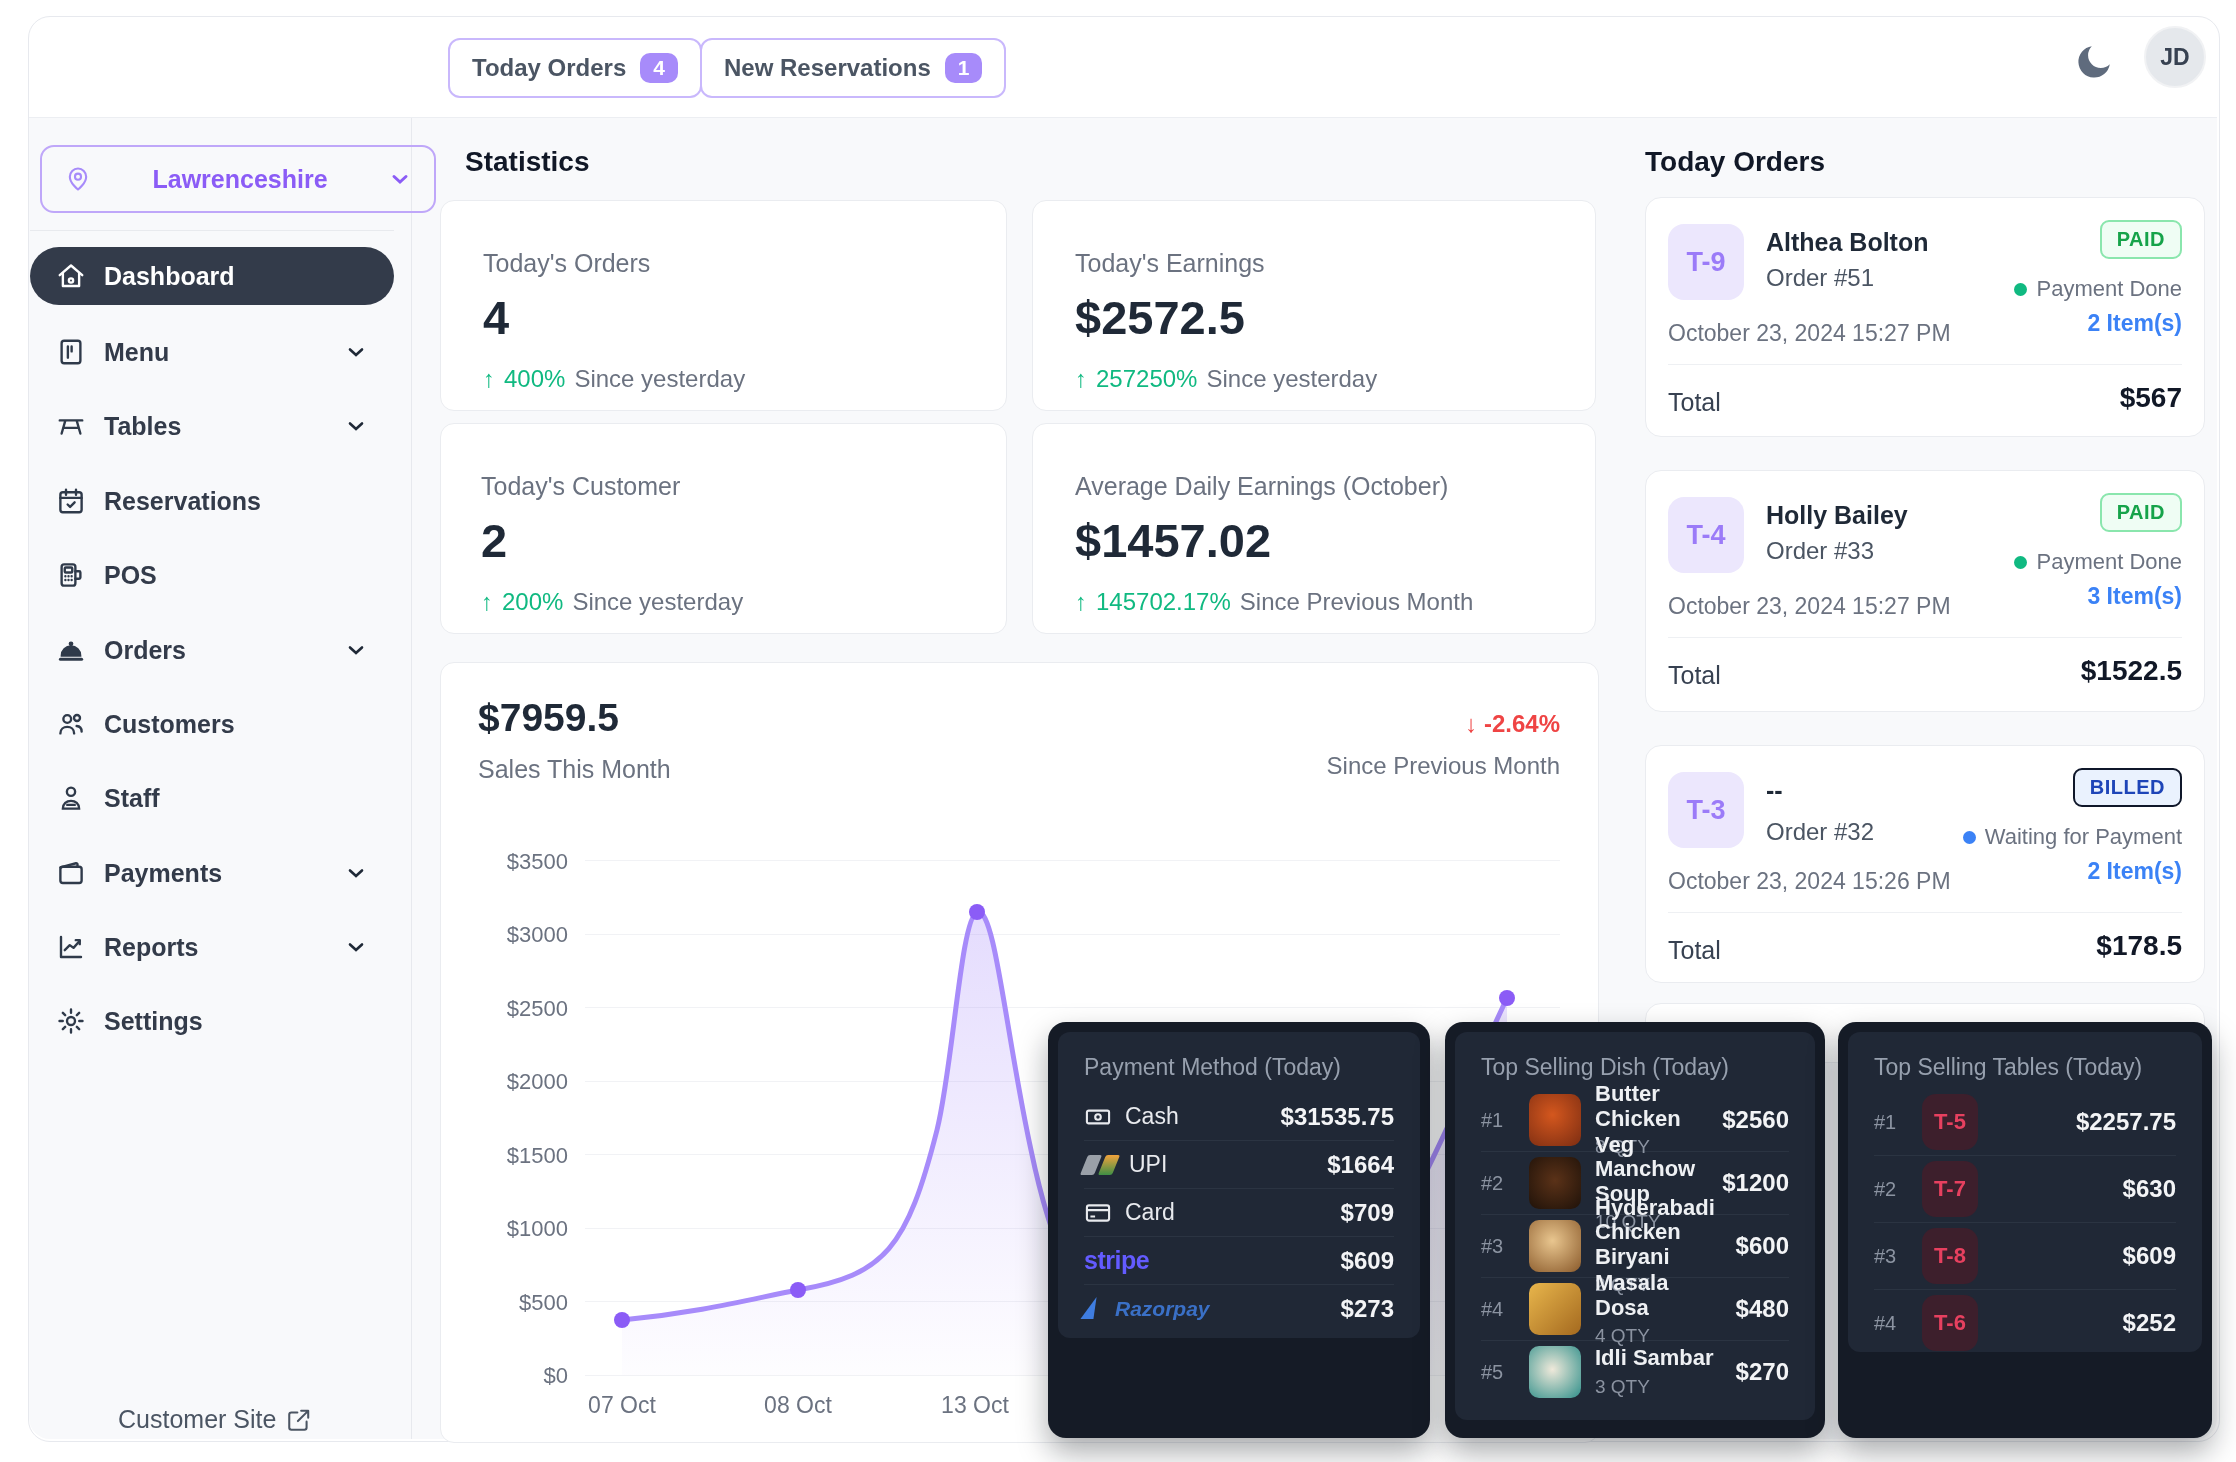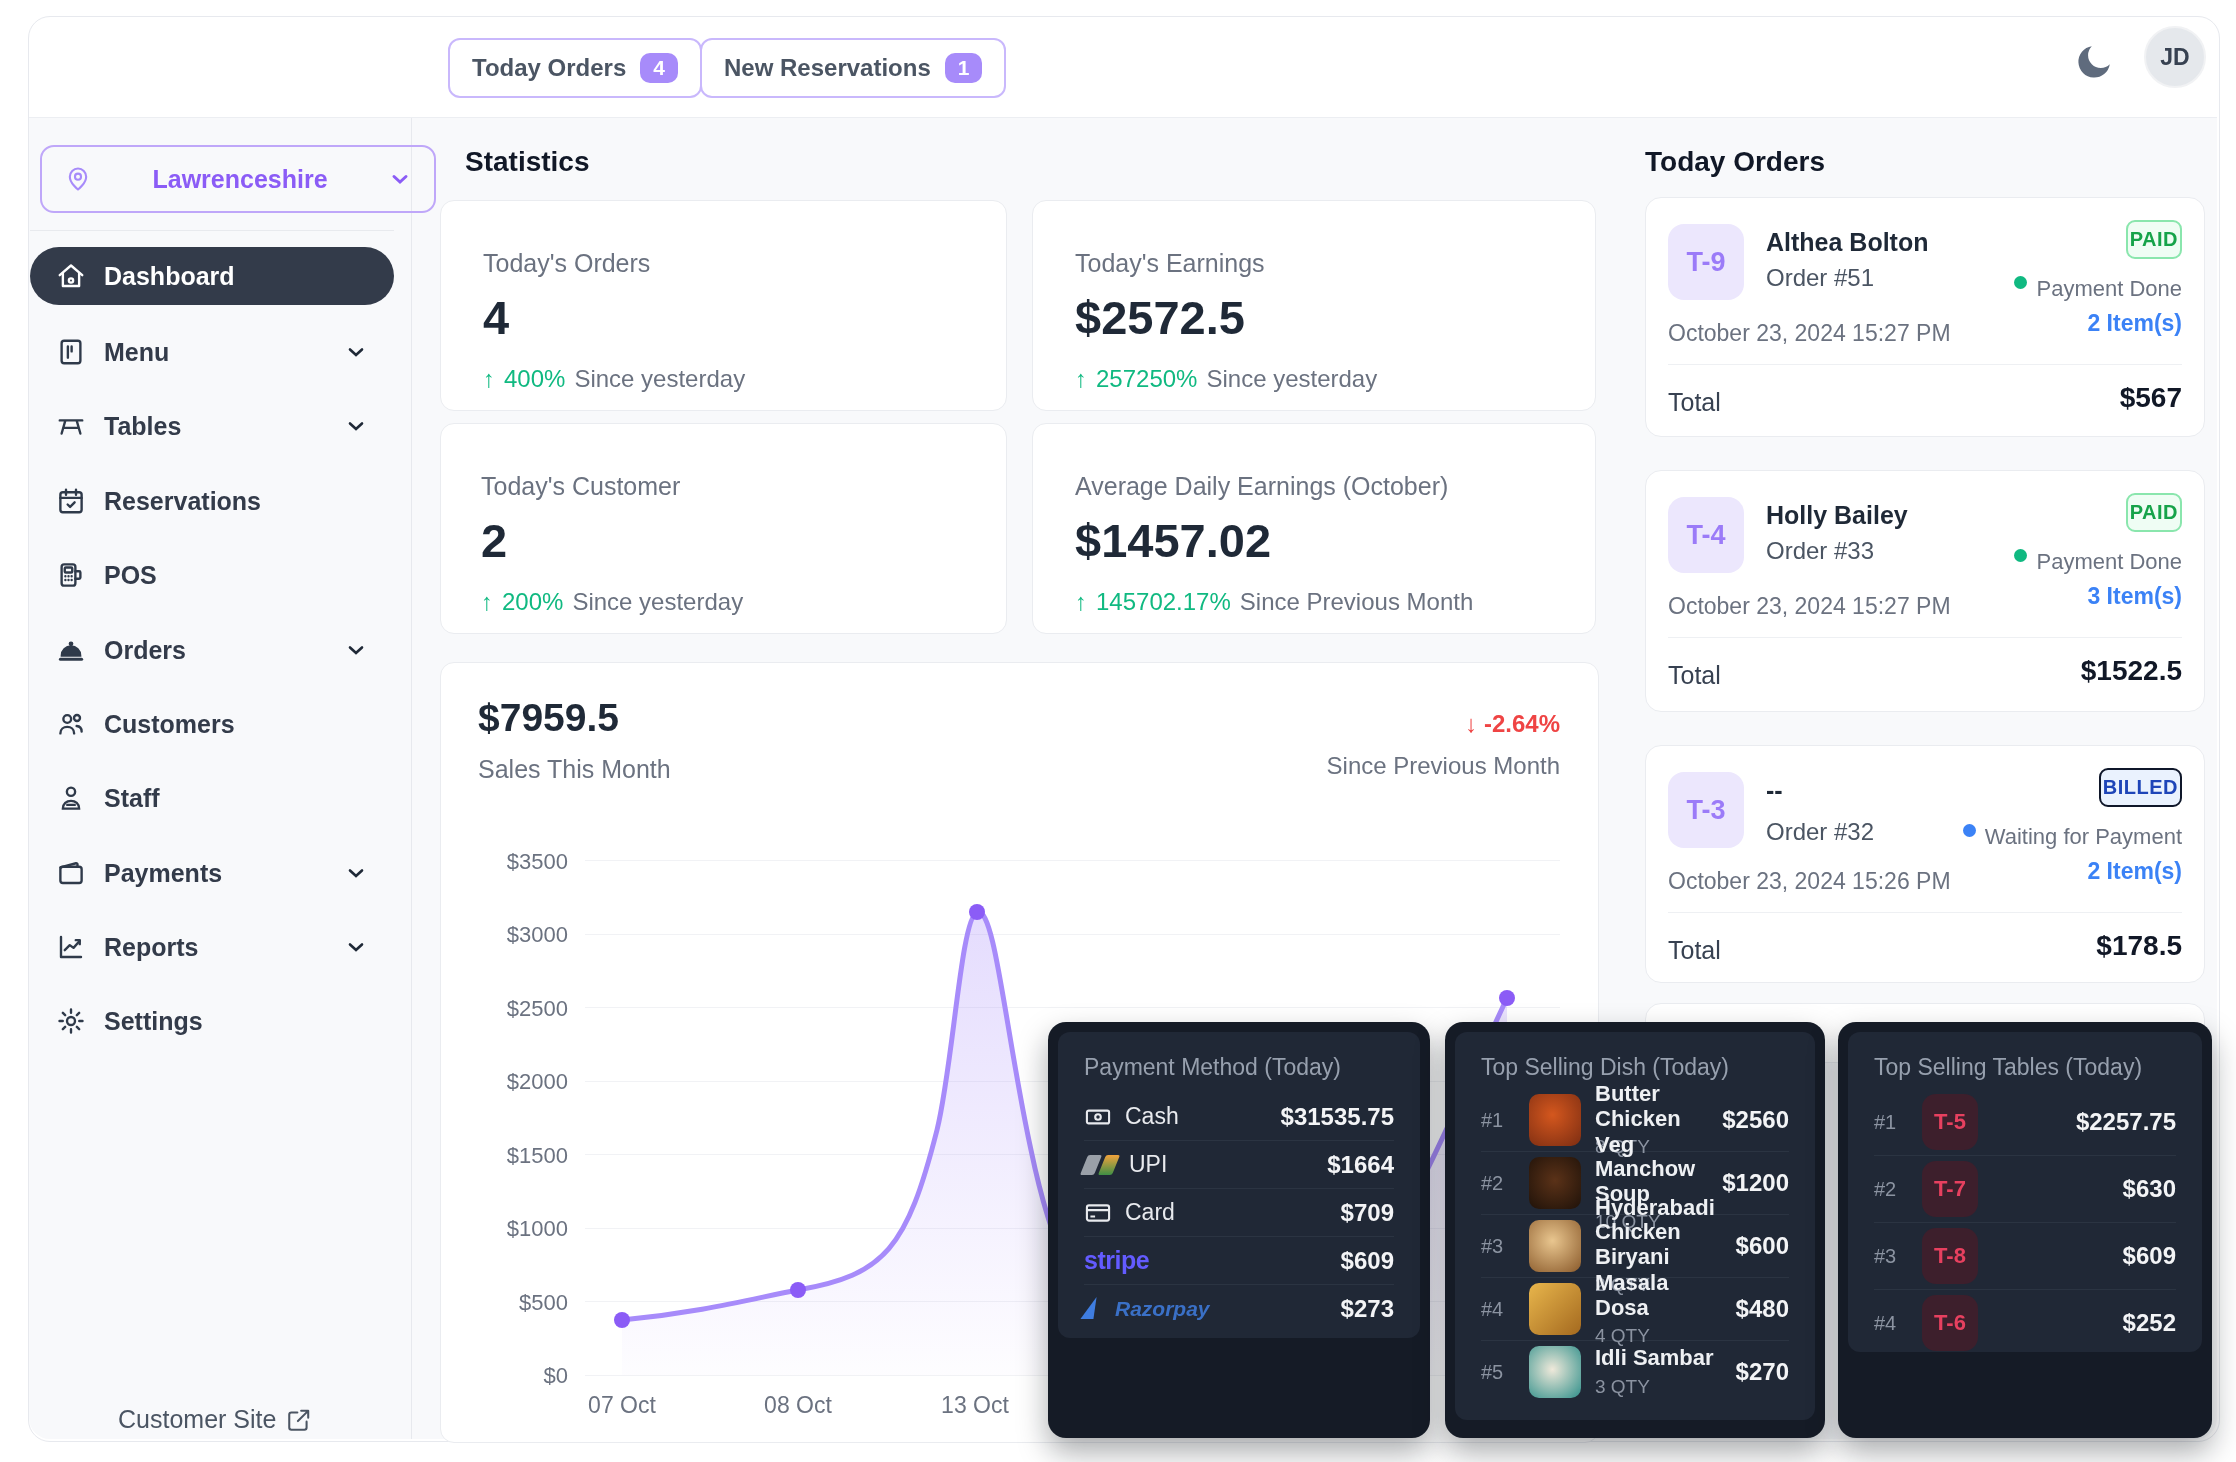--- a/index.html
+++ b/index.html
@@ -43,24 +43,24 @@
   .grid-line{height:1px;background:#f1f2f5;}
   .ytick{width:130px;text-align:right;font-size:22px;color:#6b7280;}
   .xtick{width:120px;text-align:center;font-size:23px;color:#6b7280;}
 
   
   .order-card{left:1645px;width:560px;background:#fff;border:1px solid #eaecf0;border-radius:16px;box-sizing:border-box;cursor:pointer;}
   .tchip{position:absolute;left:22px;top:26px;width:76px;height:76px;border-radius:16px;background:#ece7fd;
     display:flex;align-items:center;justify-content:center;color:#9b7bf8;font-weight:700;font-size:27px;}
   .o-name{position:absolute;left:120px;top:30px;font-size:25px;font-weight:700;color:#1f2937;}
   .o-num{position:absolute;left:120px;top:66px;font-size:24px;color:#4b5563;}
-  .badge{position:absolute;right:22px;top:22px;border-radius:9px;padding:6px 2px;font-size:20px;font-weight:700;letter-spacing:.5px;}
+  .badge{position:absolute;right:22px;top:22px;border-radius:9px;padding:6px 15px;font-size:20px;font-weight:700;letter-spacing:.5px;}
   .badge.paid{color:#16a34a;border:2px solid #8ae6ad;background:#effdf4;}
   .badge.billed{color:#1e45b8;border:2px solid #0f172a;background:#eaf2fe;}
-  .o-status{position:absolute;right:22px;top:78px;display:flex;align-items:flex-start;gap:9px;font-size:22px;color:#6b7280;}
+  .o-status{position:absolute;right:22px;top:78px;display:flex;align-items:center;gap:9px;font-size:22px;color:#6b7280;}
   .dot{width:13px;height:13px;border-radius:50%;}
   .o-date{position:absolute;left:22px;top:122px;font-size:23px;color:#6b7280;}
   .o-items{position:absolute;right:22px;top:112px;font-size:23px;font-weight:700;color:#3b82f6;}
   .o-div{position:absolute;left:22px;right:22px;top:166px;height:1px;background:#eef0f3;}
   .o-total-label{position:absolute;left:22px;top:190px;font-size:25px;color:#374151;}
   .o-total{position:absolute;right:22px;top:184px;font-size:28px;font-weight:700;color:#111827;}
 
   
   .dark-panel{top:1022px;height:416px;background:#151b26;border-radius:18px;box-shadow:0 14px 30px rgba(10,14,20,.35);}
   .dark-inner{position:absolute;left:10px;top:10px;background:#202836;border-radius:12px;box-sizing:border-box;padding:22px 26px;}

